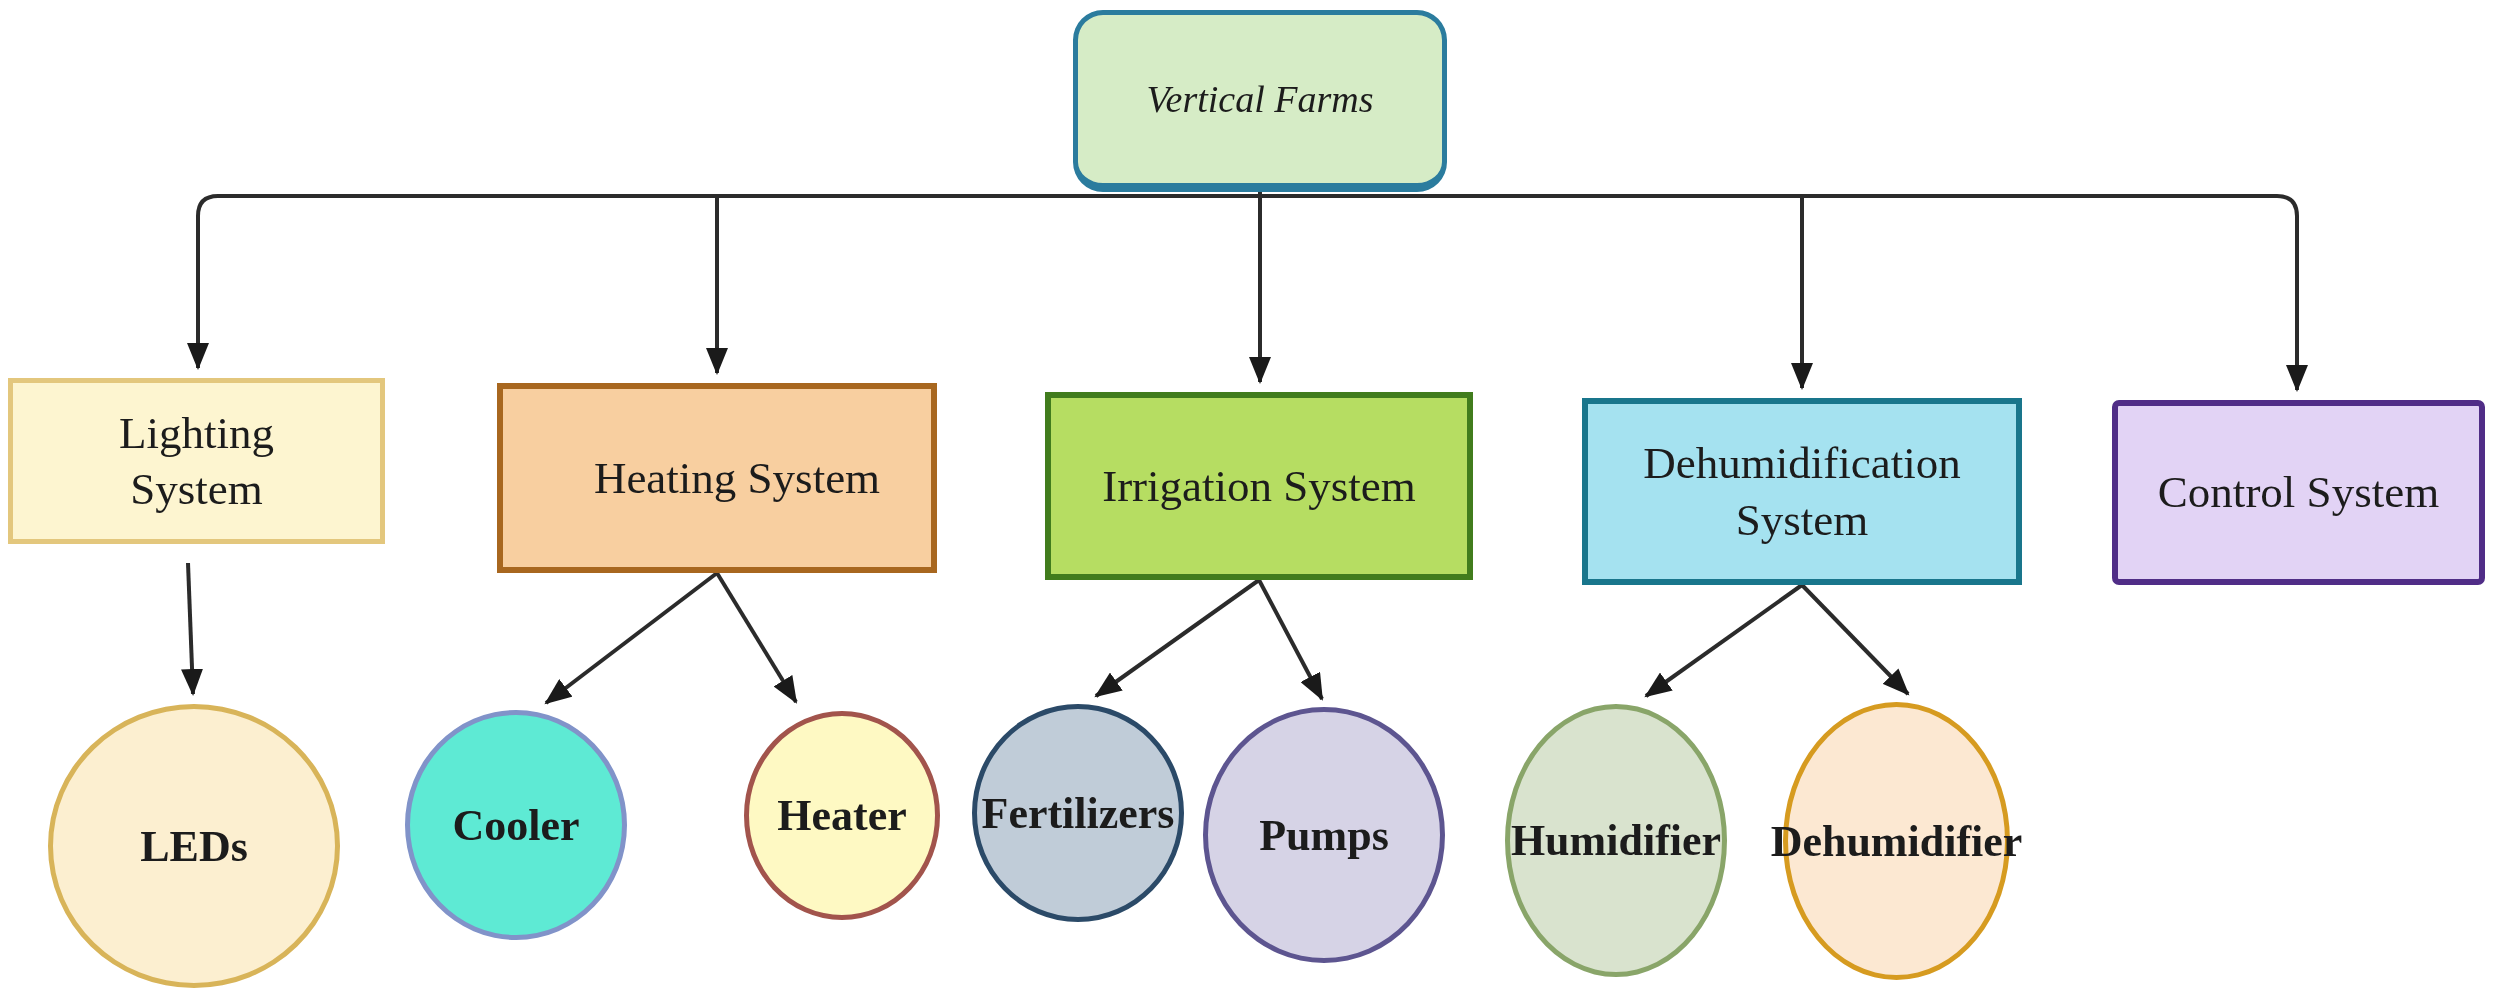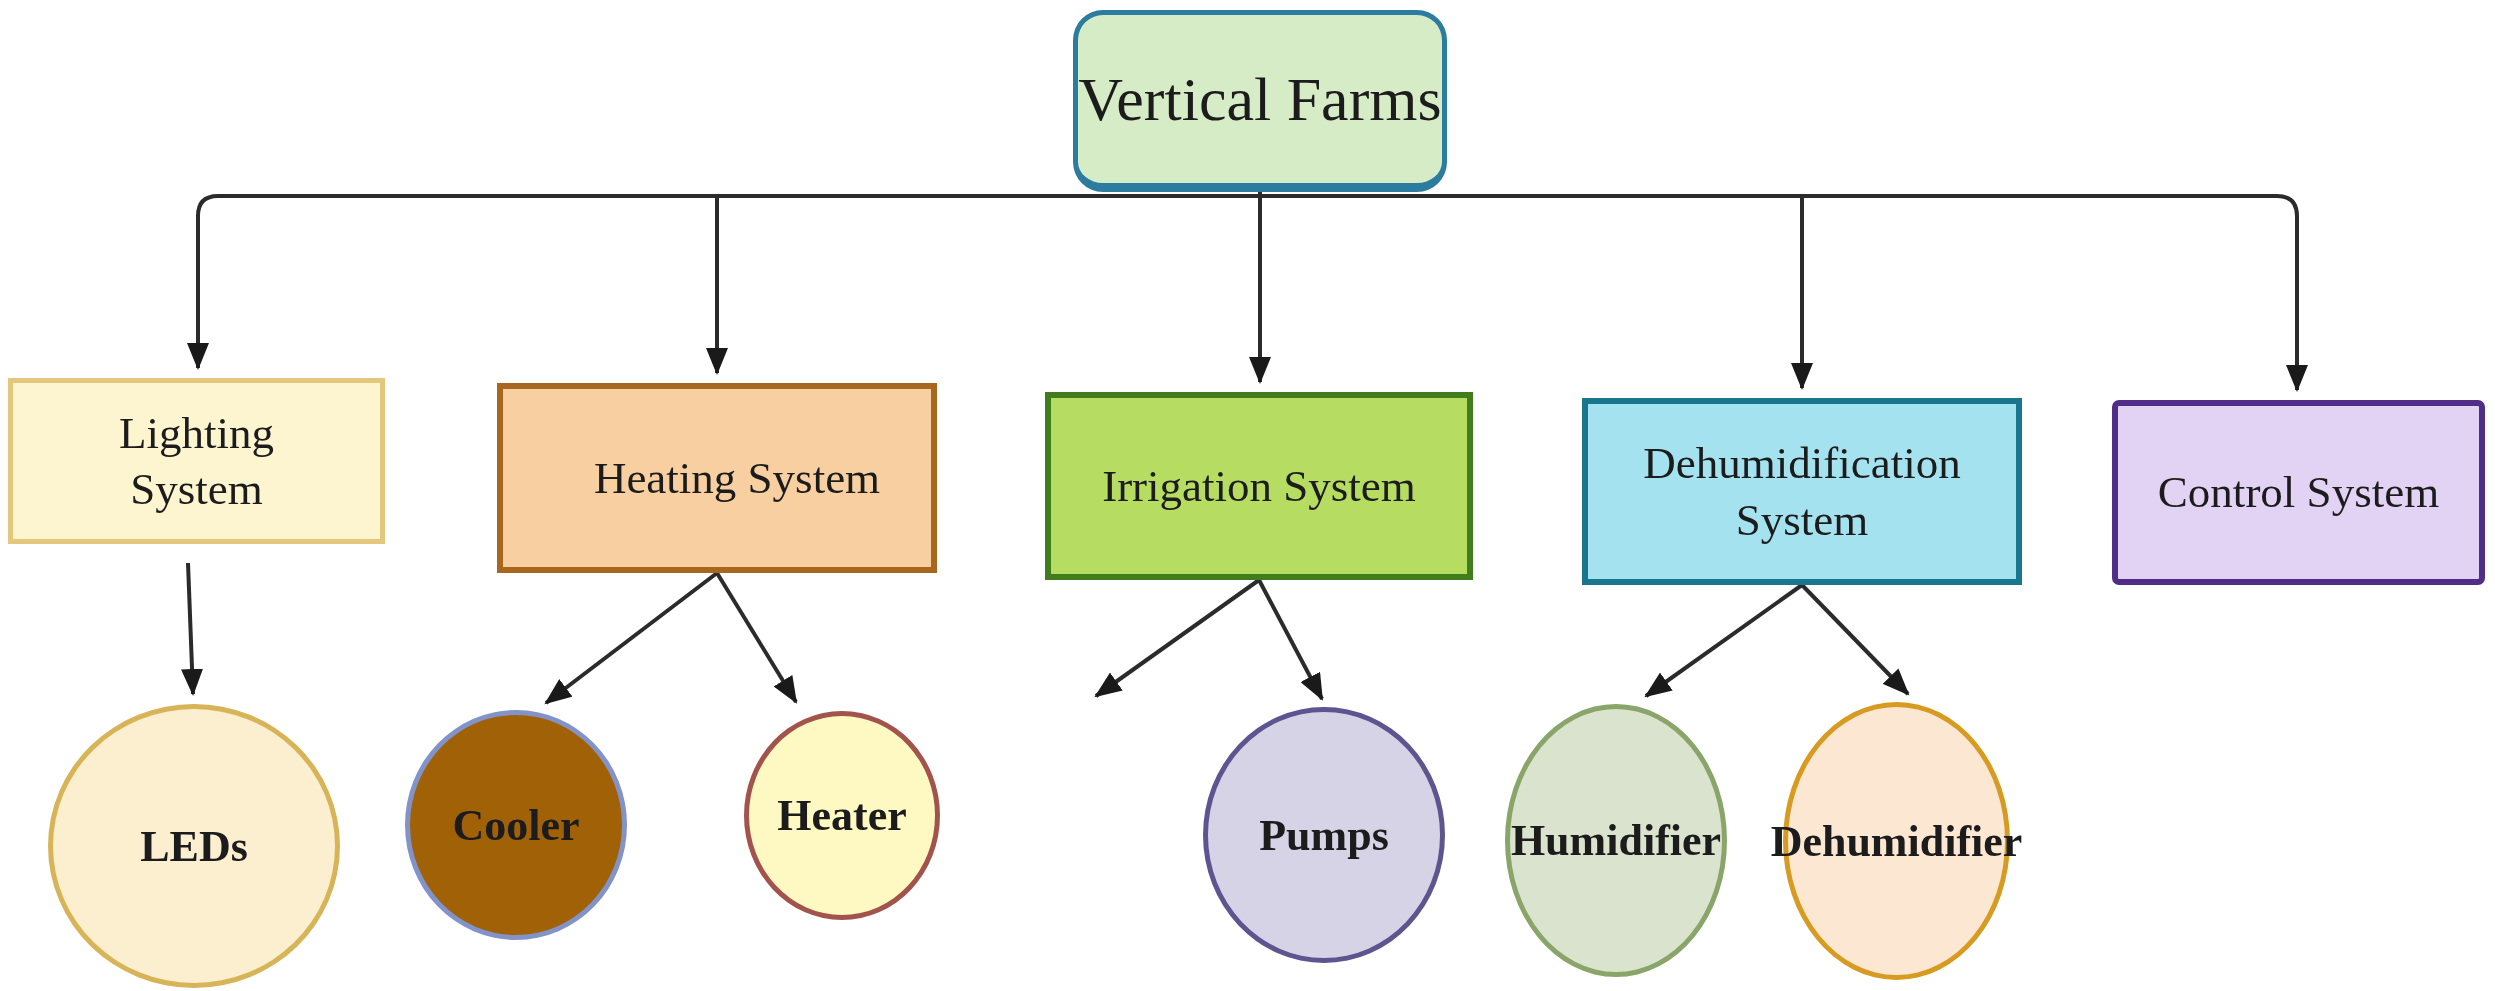--- a/index.html
+++ b/index.html
@@ -30,21 +30,22 @@
   }
   .rect-node {
     font-size: 45px;
     line-height: 1.25;
     border-width: 6px;
   }
   .root-node {
     border-radius: 30px;
     border-width: 5px;
     border-bottom-width: 9px;
-    font-size: 62px;
+    font-size: 38px;
+    font-style: italic;
   }
   .circle-node {
     border-radius: 50%;
     font-weight: bold;
     font-size: 44px;
     white-space: nowrap;
   }
   .label { display: inline-block; }
   .narrow { max-width: 230px; }
 </style>
@@ -95,28 +96,31 @@
   </div>
 
   <div class="node rect-node" style="left: 2112px; top: 400px; width: 373px; height: 185px; background-color: rgb(226, 211, 245); border-color: rgb(80, 45, 135); border-radius: 7px;">
     <span class="label">Control System</span>
   </div>
 
   <div class="node circle-node" style="left: 48px; top: 704px; width: 292px; height: 284px; background-color: rgb(252, 239, 208); border-color: rgb(216, 180, 89);">
     <span class="label">LEDs</span>
   </div>
 
-  <div class="node circle-node" style="left: 405px; top: 710px; width: 222px; height: 230px; background-color: #a16207; border-color: rgb(129, 147, 201);">
+  <div class="node circle-node" style="left: 405px; top: 710px; width: 222px; height: 230px; background-color: #5eead4; border-color: rgb(129, 147, 201);">
     <span class="label">Cooler</span>
   </div>
 
   <div class="node circle-node" style="left: 744px; top: 711px; width: 196px; height: 209px; background-color: #fef9c3; border-color: rgb(162, 84, 76);">
     <span class="label">Heater</span>
   </div>
 
+  <div class="node circle-node" style="left: 972px; top: 704px; width: 212px; height: 218px; background-color: rgb(192, 204, 216); border-color: rgb(43, 74, 104);">
+    <span class="label">Fertilizers</span>
+  </div>
 
   <div class="node circle-node" style="left: 1203px; top: 707px; width: 242px; height: 256px; background-color: rgb(214, 211, 230); border-color: rgb(93, 85, 144);">
     <span class="label">Pumps</span>
   </div>
 
   <div class="node circle-node" style="left: 1505px; top: 704px; width: 222px; height: 273px; background-color: rgb(217, 227, 206); border-color: rgb(137, 165, 105);">
     <span class="label">Humidifier</span>
   </div>
 
   <div class="node circle-node" style="left: 1783px; top: 702px; width: 227px; height: 278px; background-color: rgb(252, 232, 210); border-color: rgb(214, 155, 32);">

